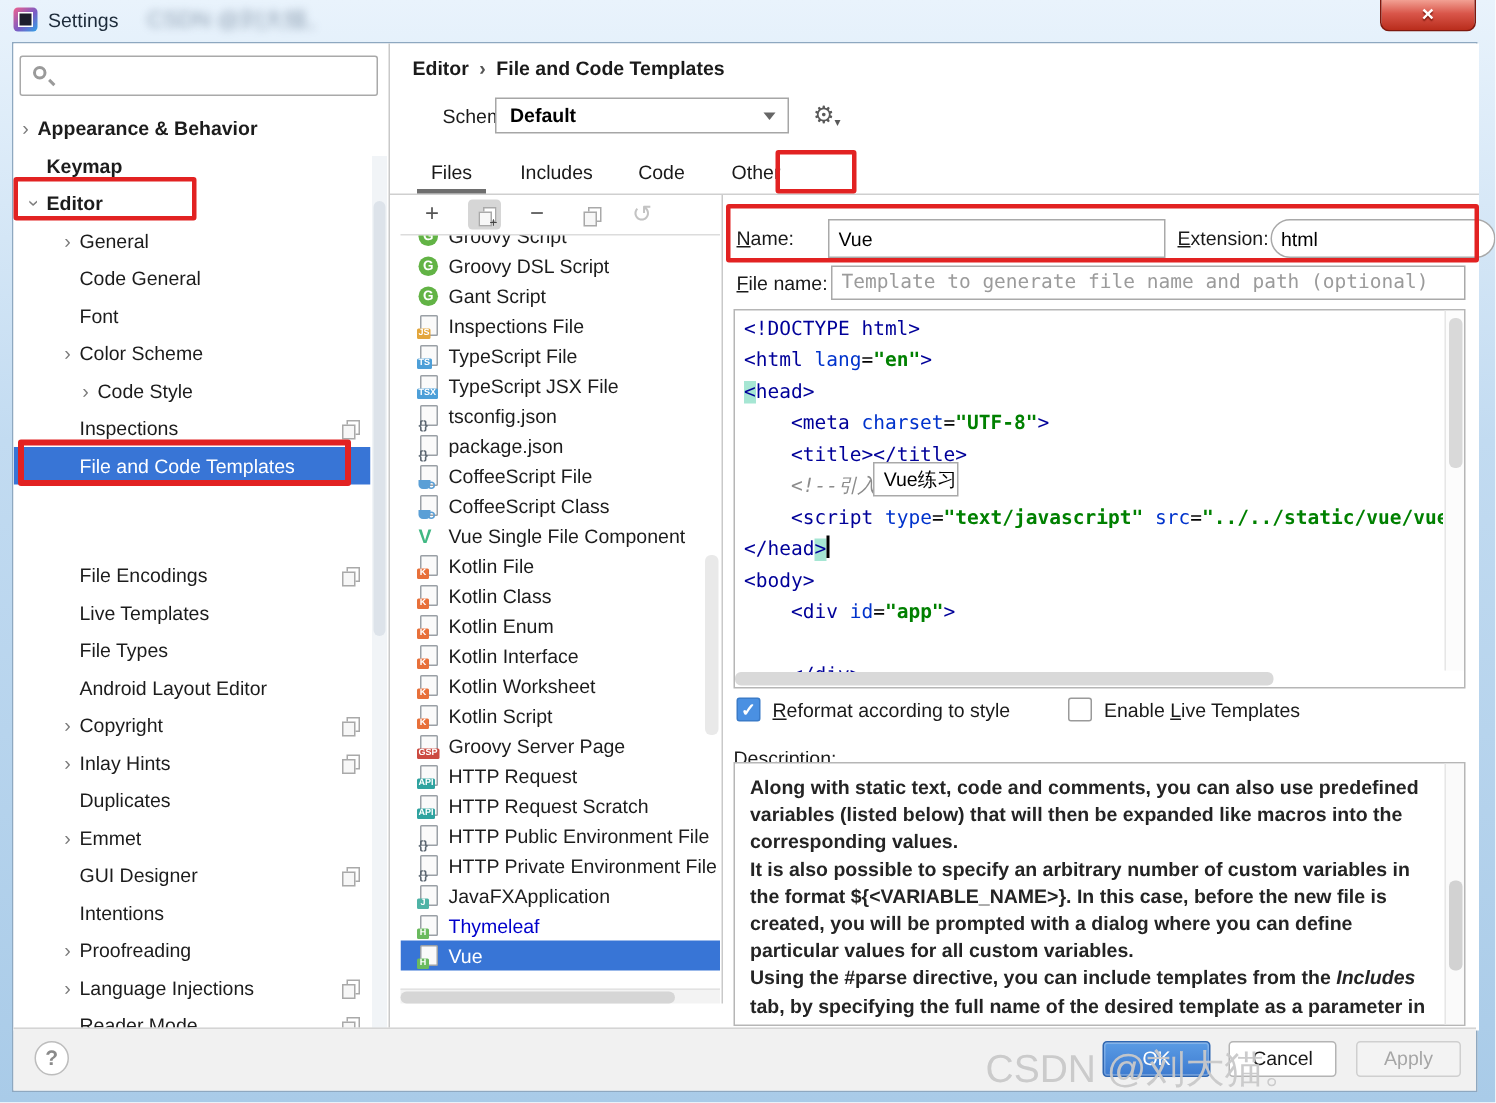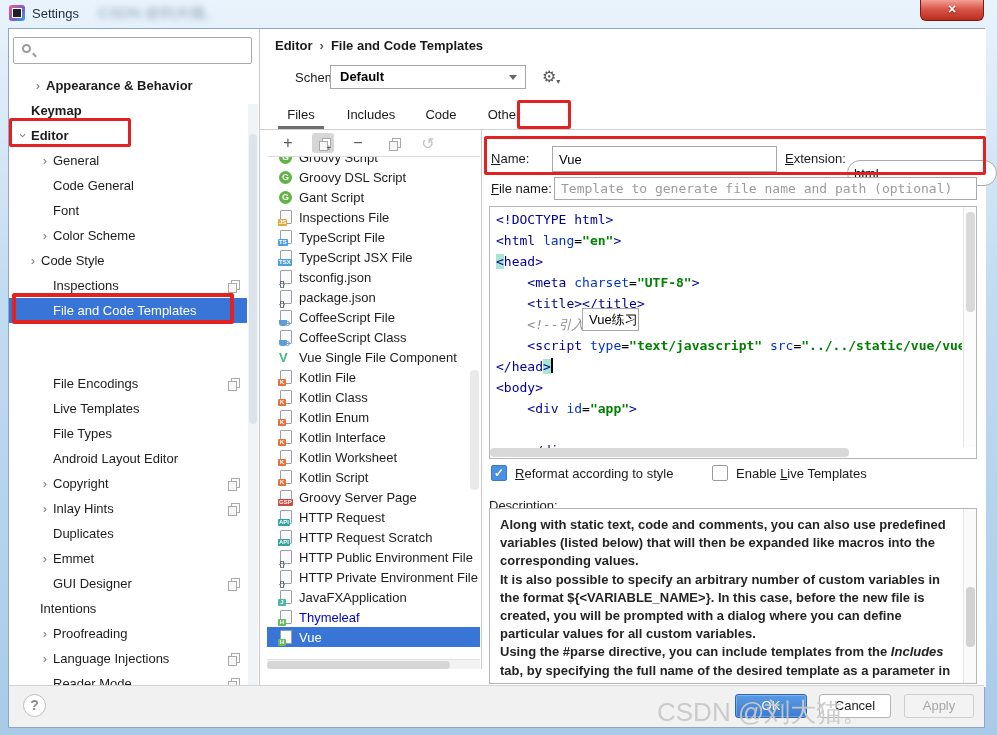--- a/index.html
+++ b/index.html
@@ -104,21 +104,21 @@
   .tl-vscroll { position:absolute; right:2px; top:240px; width:9px; height:120px; background:#e9e9e9; border-radius:4px; }
   .tl-hscroll { position:absolute; left:0; right:1px; bottom:0; height:10px; background:#f3f3f3; border-top:1px solid #e2e2e2; }
   .tl-hscroll .thumb { position:absolute; left:0; top:1px; height:8px; width:86%; background:#d6d6d6; border-radius:4px; }
 
   
   .details { position:absolute; left:229px; top:101px; width:488px; bottom:3px; }
   .fld-label { position:absolute; font-size:13px; color:#1a1a1a; }
   .txt { position:absolute; border:1px solid #a9a9a9; font-size:13px; padding-left:6px;
          font-family:"Liberation Sans",sans-serif; outline:none; background:#fff; }
   #name-input { left:63px; top:16px; width:225px; height:26px; }
-  #ext-input  { left:358px; top:30px; width:150px; height:26px;border-radius:13px; }
+  #ext-input  { left:358px; top:16px; width:150px; height:26px;border-radius:13px; }
   #fname-input{ left:65px; top:47px; width:423px; height:23px;
                 font-family:"DejaVu Sans Mono",monospace; font-size:13px; }
   #fname-input::placeholder { color:#9b9b9b; }
 
   .editor { position:absolute; left:0; top:76px; width:488px; height:253px; border:1px solid #b6b6b6;
             background:#fff; overflow:hidden; }
   .code { position:absolute; left:6px; top:2px; right:14px; bottom:0; overflow:hidden;
           font-family:"DejaVu Sans Mono",monospace; font-size:13px; line-height:21px; }
   .cl { white-space:pre; }
   .tok.tag { color:#000099; }
@@ -182,40 +182,40 @@
   </div>
 
   <div class="dialog">
 
     <div class="sidebar">
       <div class="search-box">
         <span class="mag"></span>
         <input placeholder="" style="">
       </div>
       <div class="tree" id="tree">
-          <div class="trow bold" style="padding-left: 21px;"><span class="chev">›</span><span class="tlabel">Appearance &amp; Behavior</span></div>
+          <div class="trow bold" style="padding-left: 0;"><span class="chev">›</span><span class="tlabel">Appearance &amp; Behavior</span></div>
           <div class="trow bold" style="padding-left: 6px;"><span class="chev"></span><span class="tlabel">Keymap</span></div>
           <div class="trow bold" style="padding-left: 6px;"><span class="chev exp">›</span><span class="tlabel">Editor</span></div>
           <div class="trow" style="padding-left: 28px;"><span class="chev">›</span><span class="tlabel">General</span></div>
           <div class="trow" style="padding-left: 28px;"><span class="chev"></span><span class="tlabel">Code General</span></div>
           <div class="trow" style="padding-left: 28px;"><span class="chev"></span><span class="tlabel">Font</span></div>
           <div class="trow" style="padding-left: 28px;"><span class="chev">›</span><span class="tlabel">Color Scheme</span></div>
-          <div class="trow" style="padding-left: 16px;"><span class="chev">›</span><span class="tlabel">Code Style</span></div>
+          <div class="trow" style="padding-left: 40px;"><span class="chev">›</span><span class="tlabel">Code Style</span></div>
           <div class="trow" style="padding-left: 28px;"><span class="chev"></span><span class="tlabel">Inspections</span><span class="dup tree-dup"></span></div>
           <div class="trow sel" style="padding-left: 28px;"><span class="chev"></span><span class="tlabel">File and Code Templates</span></div>
           <div class="trow" style="padding-left: 28px; margin-top: 48px;"><span class="chev"></span><span class="tlabel">File Encodings</span><span class="dup tree-dup"></span></div>
           <div class="trow" style="padding-left: 28px;"><span class="chev"></span><span class="tlabel">Live Templates</span></div>
           <div class="trow" style="padding-left: 28px;"><span class="chev"></span><span class="tlabel">File Types</span></div>
           <div class="trow" style="padding-left: 28px;"><span class="chev"></span><span class="tlabel">Android Layout Editor</span></div>
           <div class="trow" style="padding-left: 28px;"><span class="chev">›</span><span class="tlabel">Copyright</span><span class="dup tree-dup"></span></div>
           <div class="trow" style="padding-left: 28px;"><span class="chev">›</span><span class="tlabel">Inlay Hints</span><span class="dup tree-dup"></span></div>
           <div class="trow" style="padding-left: 28px;"><span class="chev"></span><span class="tlabel">Duplicates</span></div>
           <div class="trow" style="padding-left: 28px;"><span class="chev">›</span><span class="tlabel">Emmet</span></div>
           <div class="trow" style="padding-left: 28px;"><span class="chev"></span><span class="tlabel">GUI Designer</span><span class="dup tree-dup"></span></div>
-          <div class="trow" style="padding-left: 15px;"><span class="chev"></span><span class="tlabel">Intentions</span></div>
+          <div class="trow" style="padding-left: 28px;"><span class="chev"></span><span class="tlabel">Intentions</span></div>
           <div class="trow" style="padding-left: 28px;"><span class="chev">›</span><span class="tlabel">Proofreading</span></div>
           <div class="trow" style="padding-left: 28px;"><span class="chev">›</span><span class="tlabel">Language Injections</span><span class="dup tree-dup"></span></div>
           <div class="trow" style="padding-left: 28px;"><span class="chev"></span><span class="tlabel">Reader Mode</span><span class="dup tree-dup"></span></div>
           <div class="trow" style="padding-left: 28px;"><span class="chev"></span><span class="tlabel">TextMate Bundles</span></div>
           <div class="trow" style="padding-left: 28px;"><span class="chev"></span><span class="tlabel">TODO</span></div>
         </div>
       <div class="side-scroll">
           <div class="thumb"></div>
         </div>
     </div>

